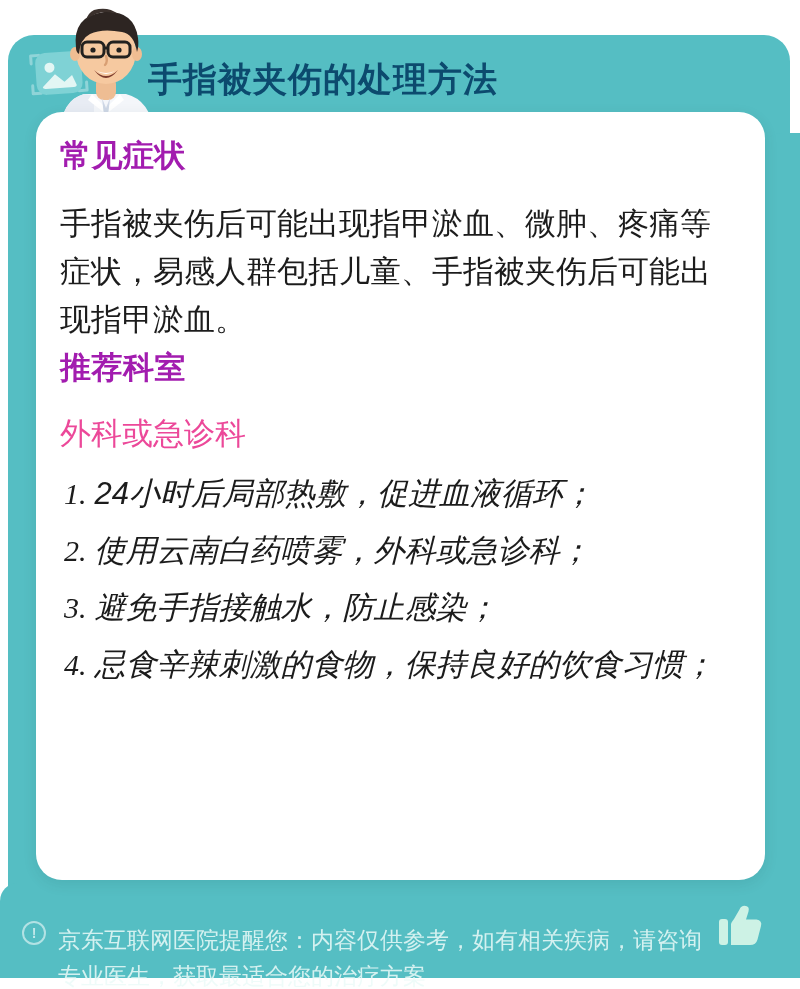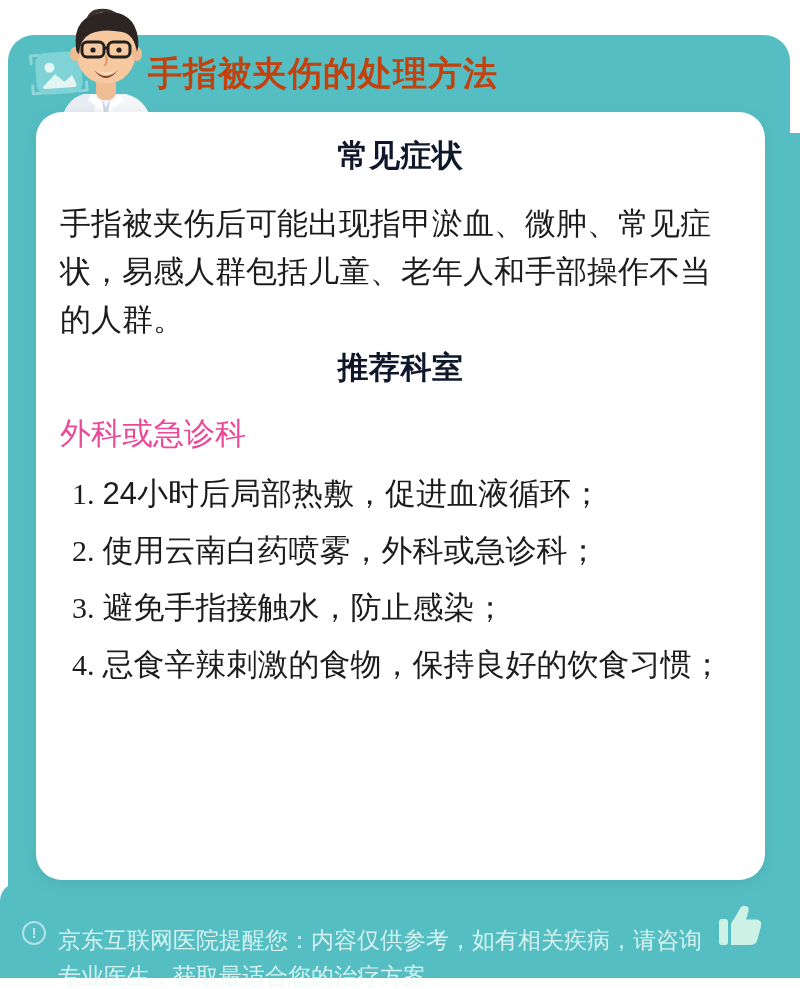--- a/index.html
+++ b/index.html
@@ -20,42 +20,42 @@
   .teal-fill-bottom{
     position:absolute;left:0;top:883px;width:800px;height:95px;
     background:#55bec3;border-top-left-radius:18px;z-index:1;
   }
   
   .photo-badge{
     position:absolute;left:28px;top:44px;z-index:2;transform:rotate(-4deg);
   }
   .avatar{position:absolute;left:42px;top:4px;z-index:3;}
   .page-title{
-    position:absolute;left:148px;top:51px;z-index:4;
-    font-size:34px;font-weight:700;color:#c2410c;letter-spacing:1px;margin:0;
+    position:absolute;left:148px;top:57px;z-index:4;
+    font-size:34px;font-weight:700;color:#0c4a6e;letter-spacing:1px;margin:0;
   }
   
   .card{
     position:absolute;left:36px;top:112px;width:729px;height:768px;
     background:#ffffff;border-radius:26px;z-index:5;
     box-sizing:border-box;padding:26px 24px 0 24px;overflow:hidden;
     box-shadow:0 4px 14px rgba(0,60,62,0.10);
   }
   .card h2{
-    font-size:31px;line-height:36px;font-weight:700;color:#0f172a;
-    margin:0 0 26px 0;letter-spacing:0.5px;text-align:center;
+    font-size:31px;line-height:36px;font-weight:700;color:#a21caf;
+    margin:0 0 26px 0;letter-spacing:0.5px;
   }
   .card h2.h2-mid{margin-top:2px;}
   .card p.body-text{
     font-size:31px;line-height:48px;color:#1c1c1c;margin:0 0 6px 0;
   }
   .card p.dept-text{
     font-size:31px;line-height:44px;color:#ec4899;margin:0 0 16px 0;
   }
-  .tips-list{margin:12px;padding:0;list-style:none;}
+  .tips-list{margin:4px;padding:0;list-style:none;font-style:italic;}
   .tips-list .li{
     font-size:31px;line-height:44px;color:#1c1c1c;margin:0 0 13px 0;
   }
   .tips-list .num{
     font-family:"Liberation Serif","DejaVu Serif",serif;
     font-size:30px;margin-right:8px;color:#1c1c1c;
   }
   
   .footer{position:absolute;left:0;top:893px;width:800px;z-index:6;}
   .alert-badge{
@@ -116,21 +116,21 @@
     <path d="M64 52 q2 6 -1 9" stroke="#d99f73" stroke-width="2.4" fill="none" stroke-linecap="round"></path>
     <path d="M52 66 Q64 78 76 66 Q70 74 64 74 Q58 74 52 66 Z" fill="#7c3b2c"></path>
     <path d="M55 67 Q64 73 73 67 Q64 71 55 67 Z" fill="#ffffff"></path>
   </svg>
 </div>
 
 <h1 class="page-title">手指被夹伤的处理方法</h1>
 
 <main class="card">
   <h2>常见症状</h2>
-  <p class="body-text">手指被夹伤后可能出现指甲淤血、微肿、常见症状，易感人群包括儿童、老年人和手部操作不当的人群。</p>
+  <p class="body-text">手指被夹伤后可能出现指甲淤血、微肿、疼痛等症状，易感人群包括儿童、手指被夹伤后可能出现指甲淤血。</p>
 
   <h2 class="h2-mid">推荐科室</h2>
   <p class="dept-text">外科或急诊科</p>
 
   <div class="tips-list">
     <div class="li"><span class="num">1.</span><span>24小时后局部热敷，促进血液循环；</span></div>
     <div class="li"><span class="num">2.</span><span>使用云南白药喷雾，外科或急诊科；</span></div>
     <div class="li"><span class="num">3.</span><span>避免手指接触水，防止感染；</span></div>
     <div class="li"><span class="num">4.</span><span>忌食辛辣刺激的食物，保持良好的饮食习惯；</span></div>
   </div>

